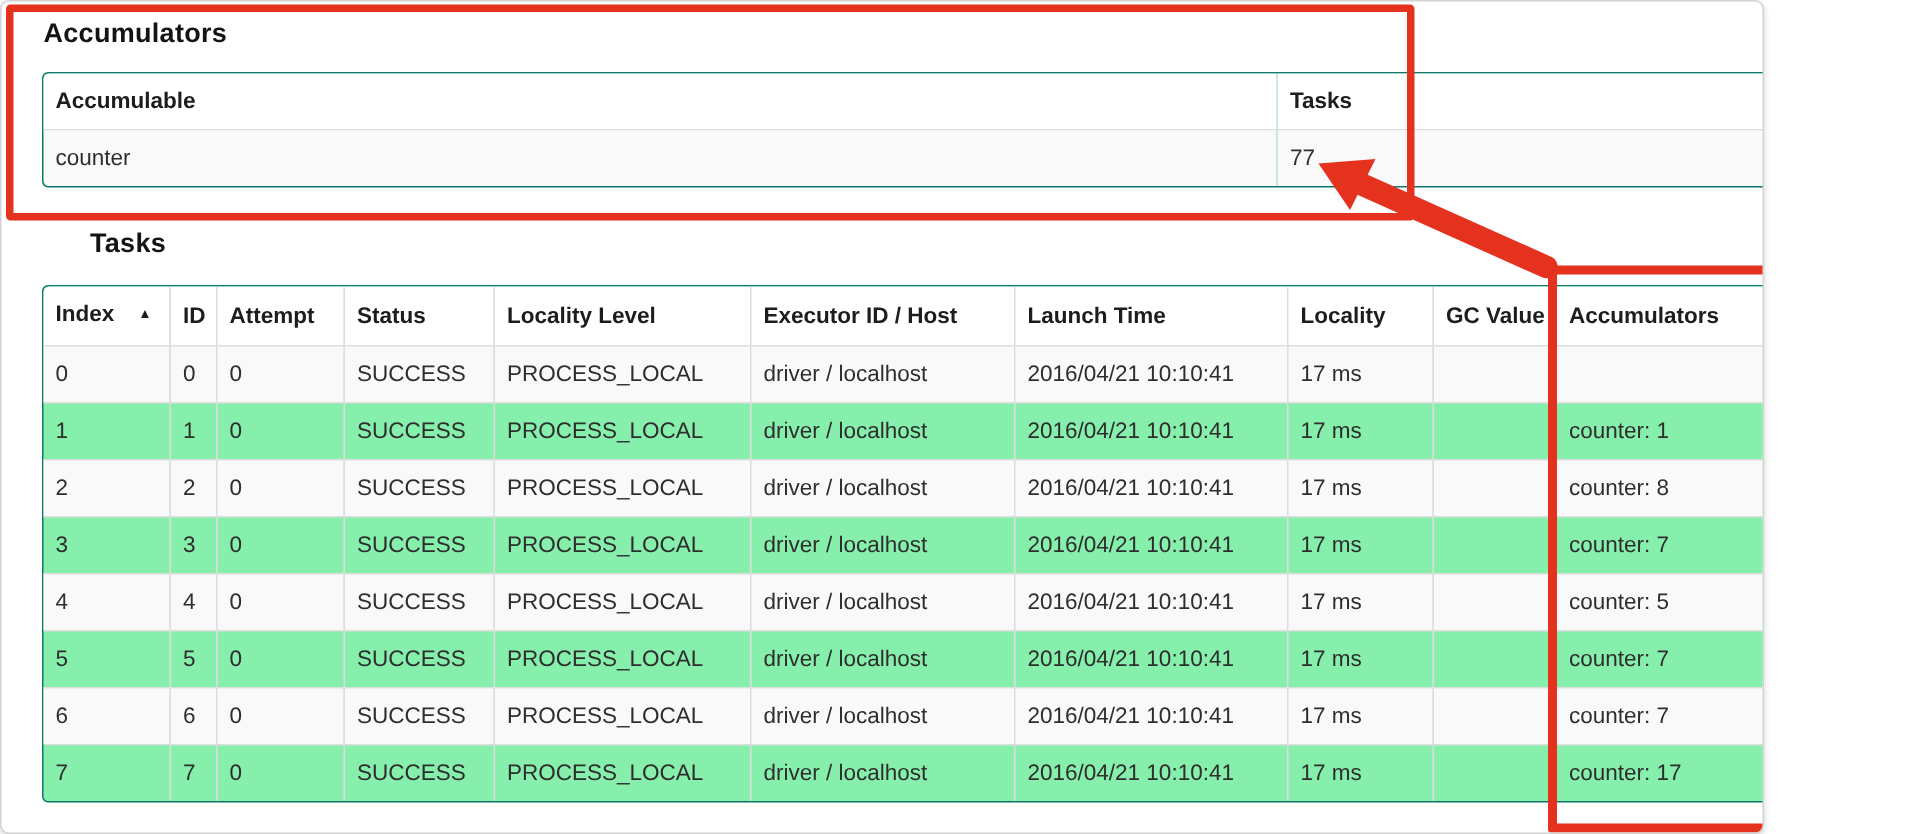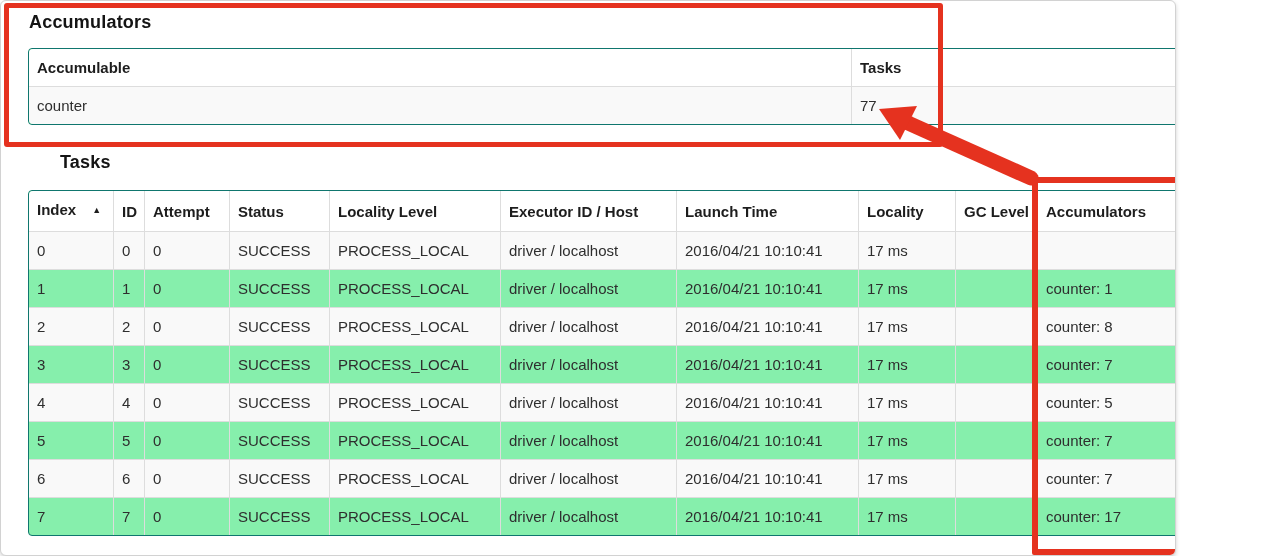--- a/index.html
+++ b/index.html
@@ -92,21 +92,21 @@
     <thead>
       <tr>
         <th><span>Index</span><span class="sort-icon">▲</span></th>
         <th>ID</th>
         <th>Attempt</th>
         <th>Status</th>
         <th>Locality Level</th>
         <th>Executor ID / Host</th>
         <th>Launch Time</th>
         <th>Locality</th>
-        <th>GC Level</th>
+        <th>GC Value</th>
         <th>Accumulators</th>
         <th>Errors</th>
       </tr>
     </thead>
     <tbody>
       <tr>
         <td>0</td>
           <td>0</td>
           <td>0</td>
           <td>SUCCESS</td>

